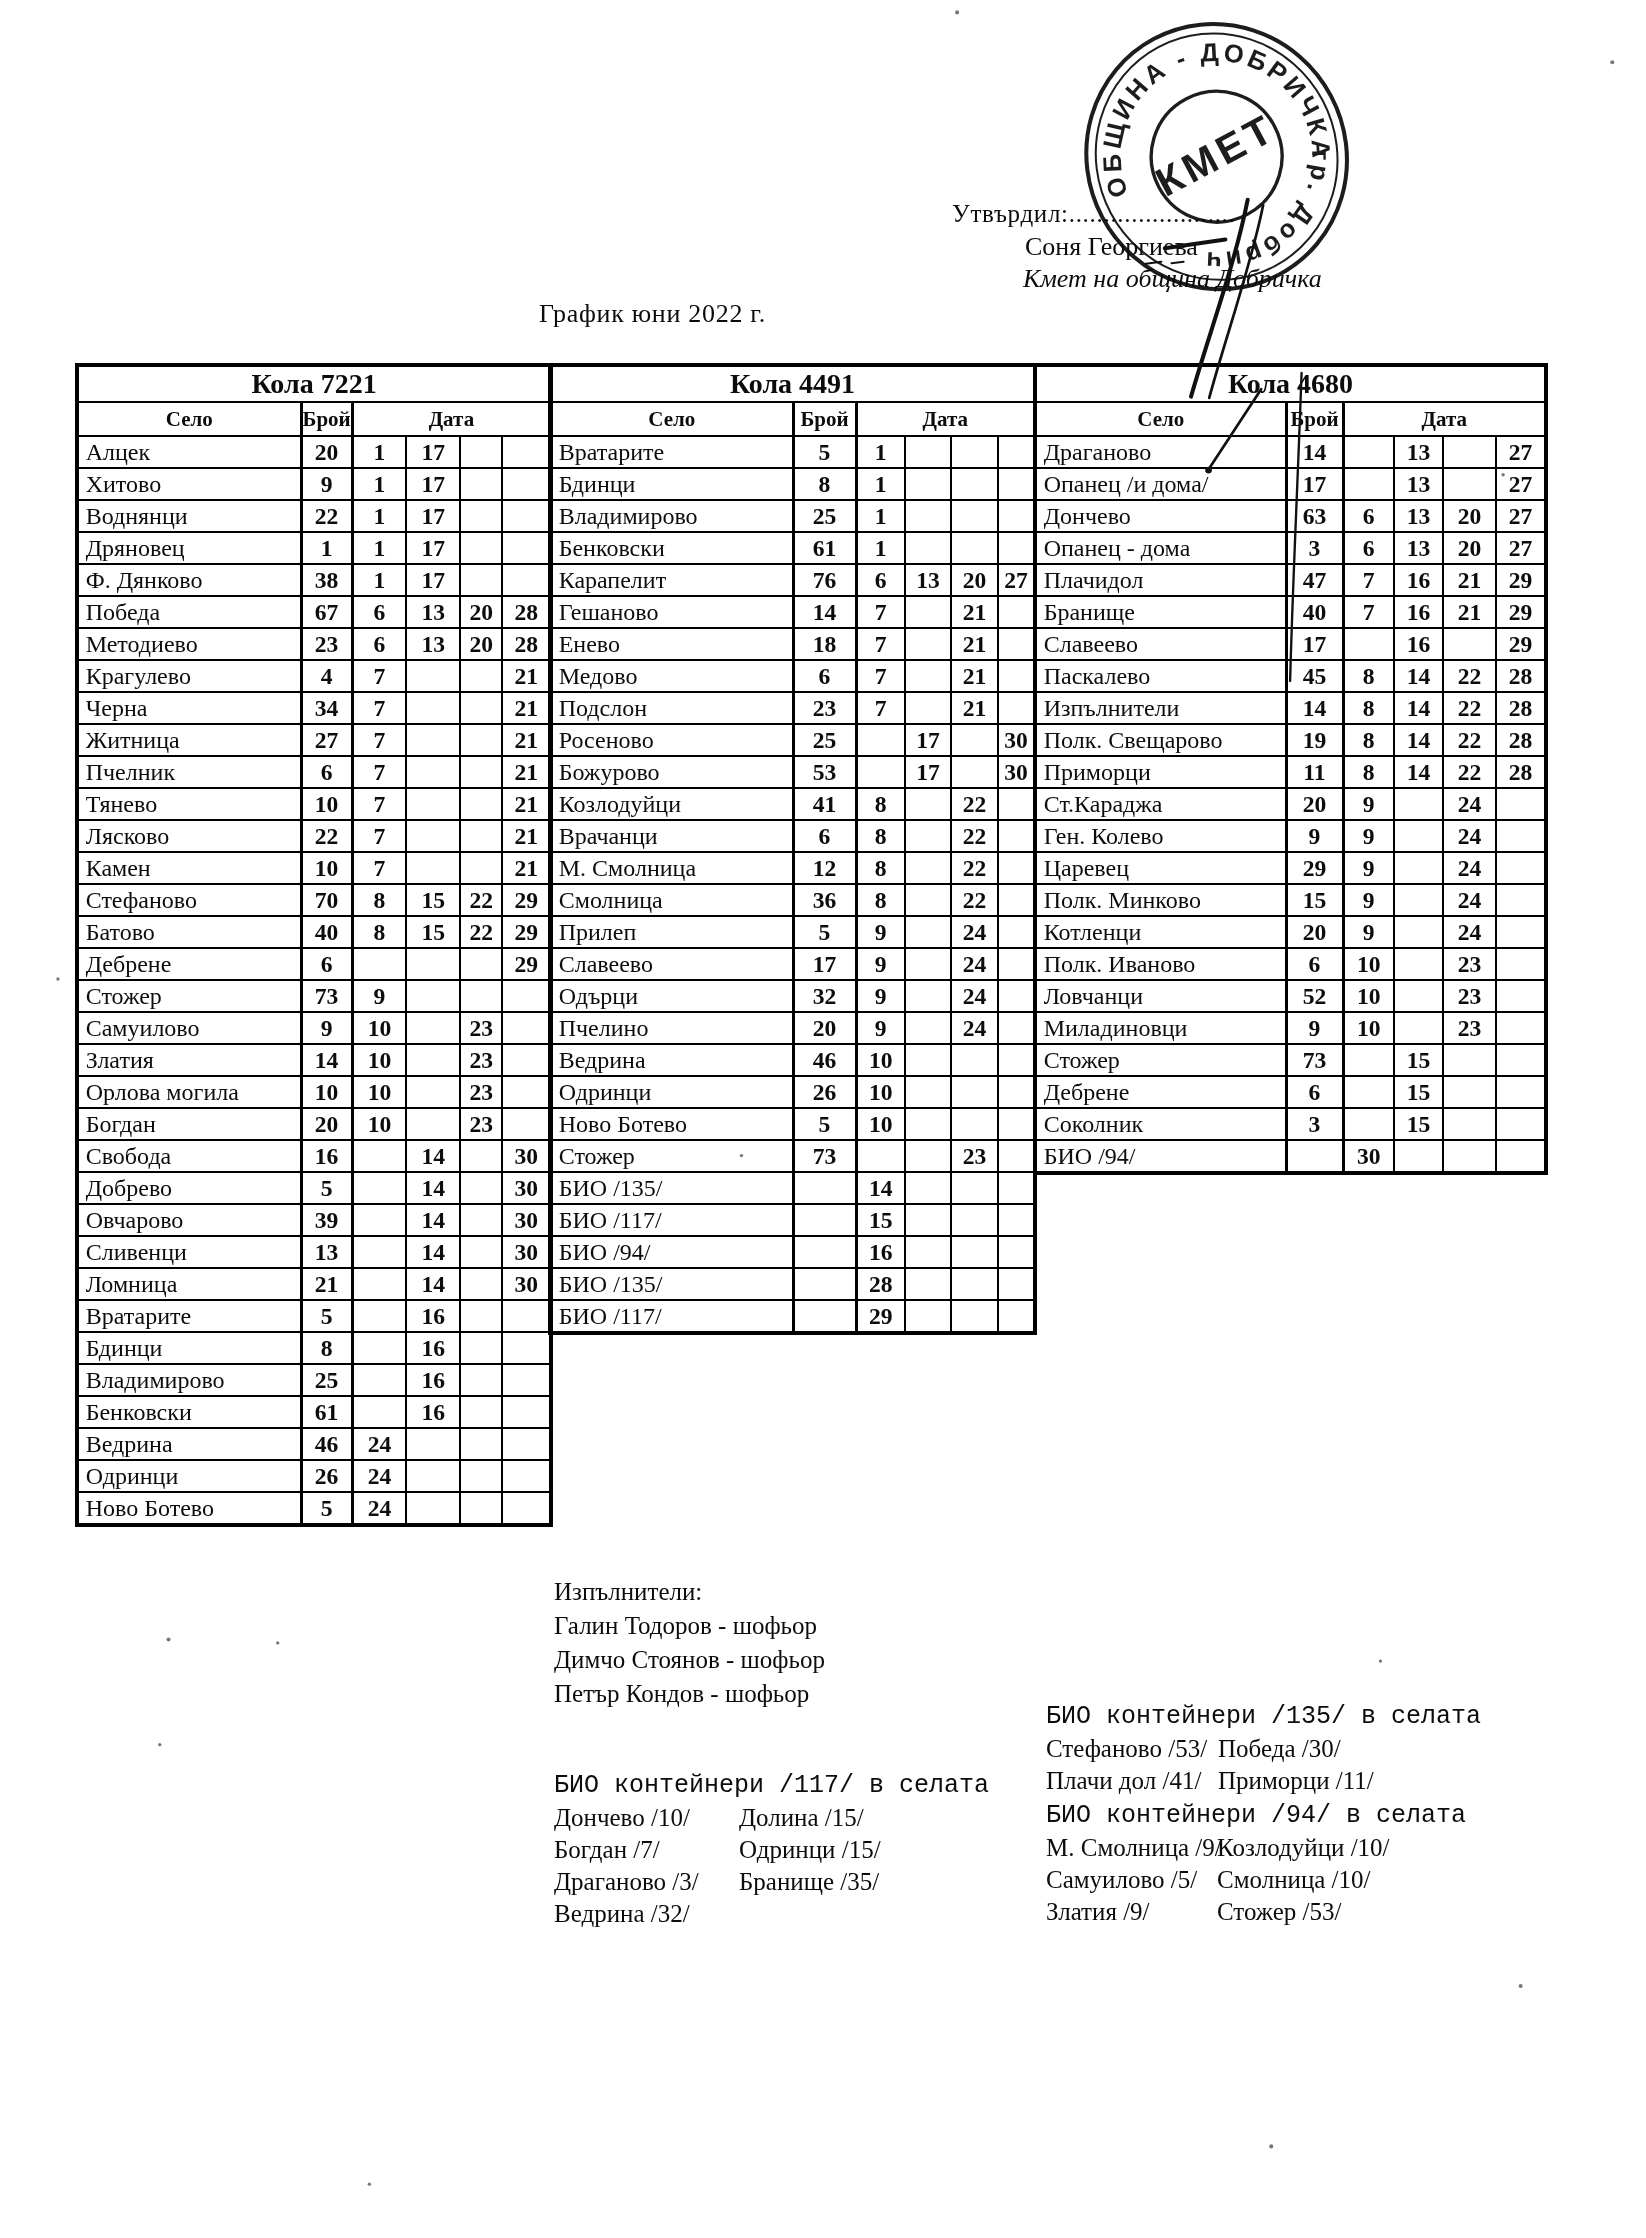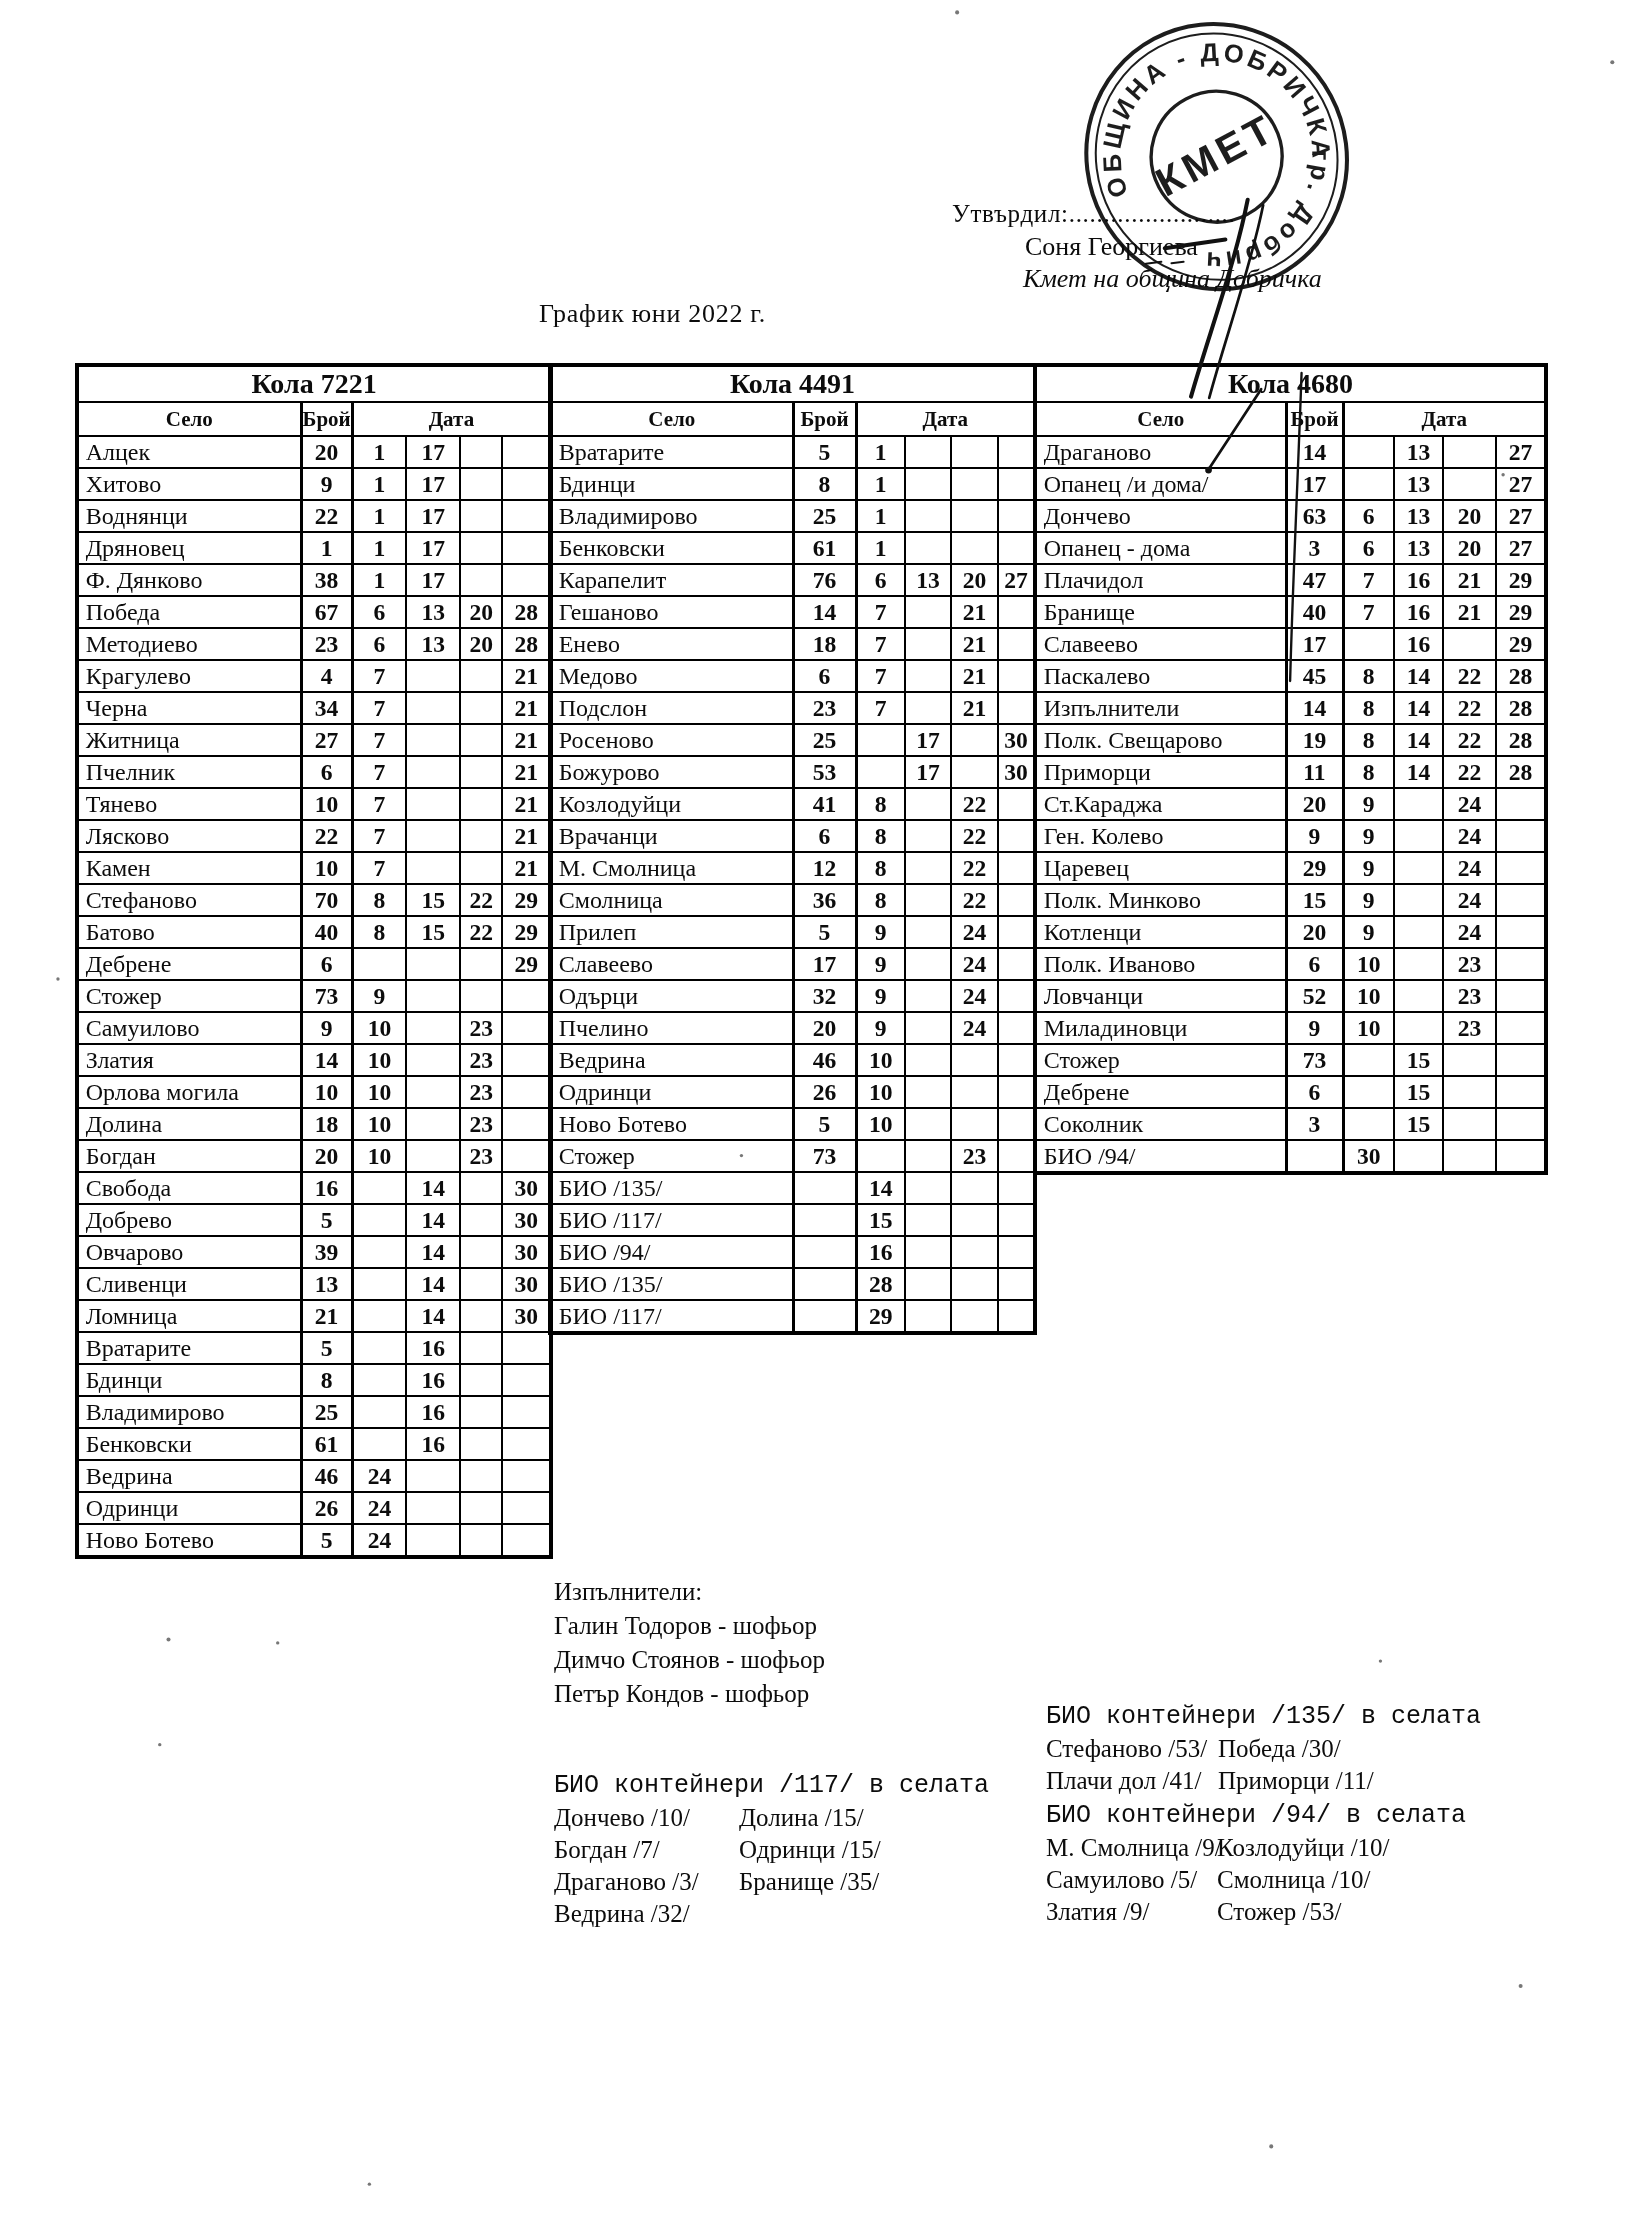--- a/index.html
+++ b/index.html
@@ -227,28 +227,20 @@
           <td class="v">Златия</td>
           <td class="b">14</td>
           <td class="d">10</td>
           <td class="d"></td>
           <td class="d">23</td>
           <td class="d"></td>
         </tr>
         <tr>
           <td class="v">Орлова могила</td>
           <td class="b">10</td>
-          <td class="d">10</td>
-          <td class="d"></td>
-          <td class="d">23</td>
-          <td class="d"></td>
-        </tr>
-        <tr>
-          <td class="v">Долина</td>
-          <td class="b">18</td>
           <td class="d">10</td>
           <td class="d"></td>
           <td class="d">23</td>
           <td class="d"></td>
         </tr>
         <tr>
           <td class="v">Богдан</td>
           <td class="b">20</td>
           <td class="d">10</td>
           <td class="d"></td>

